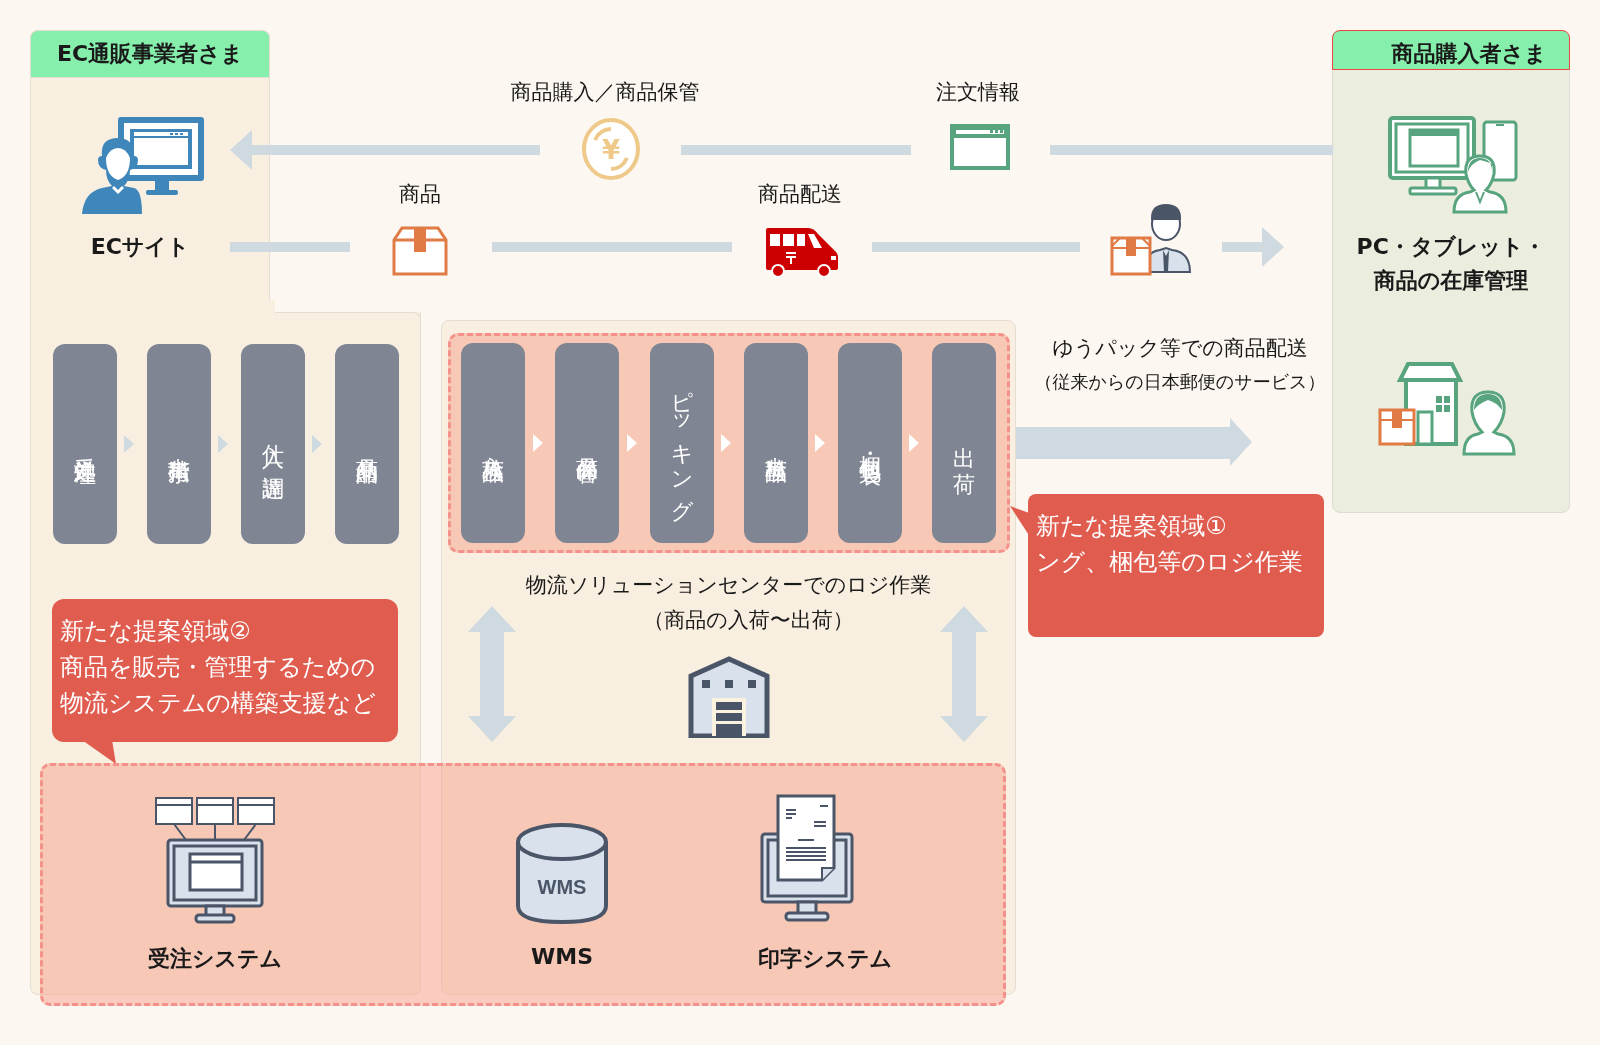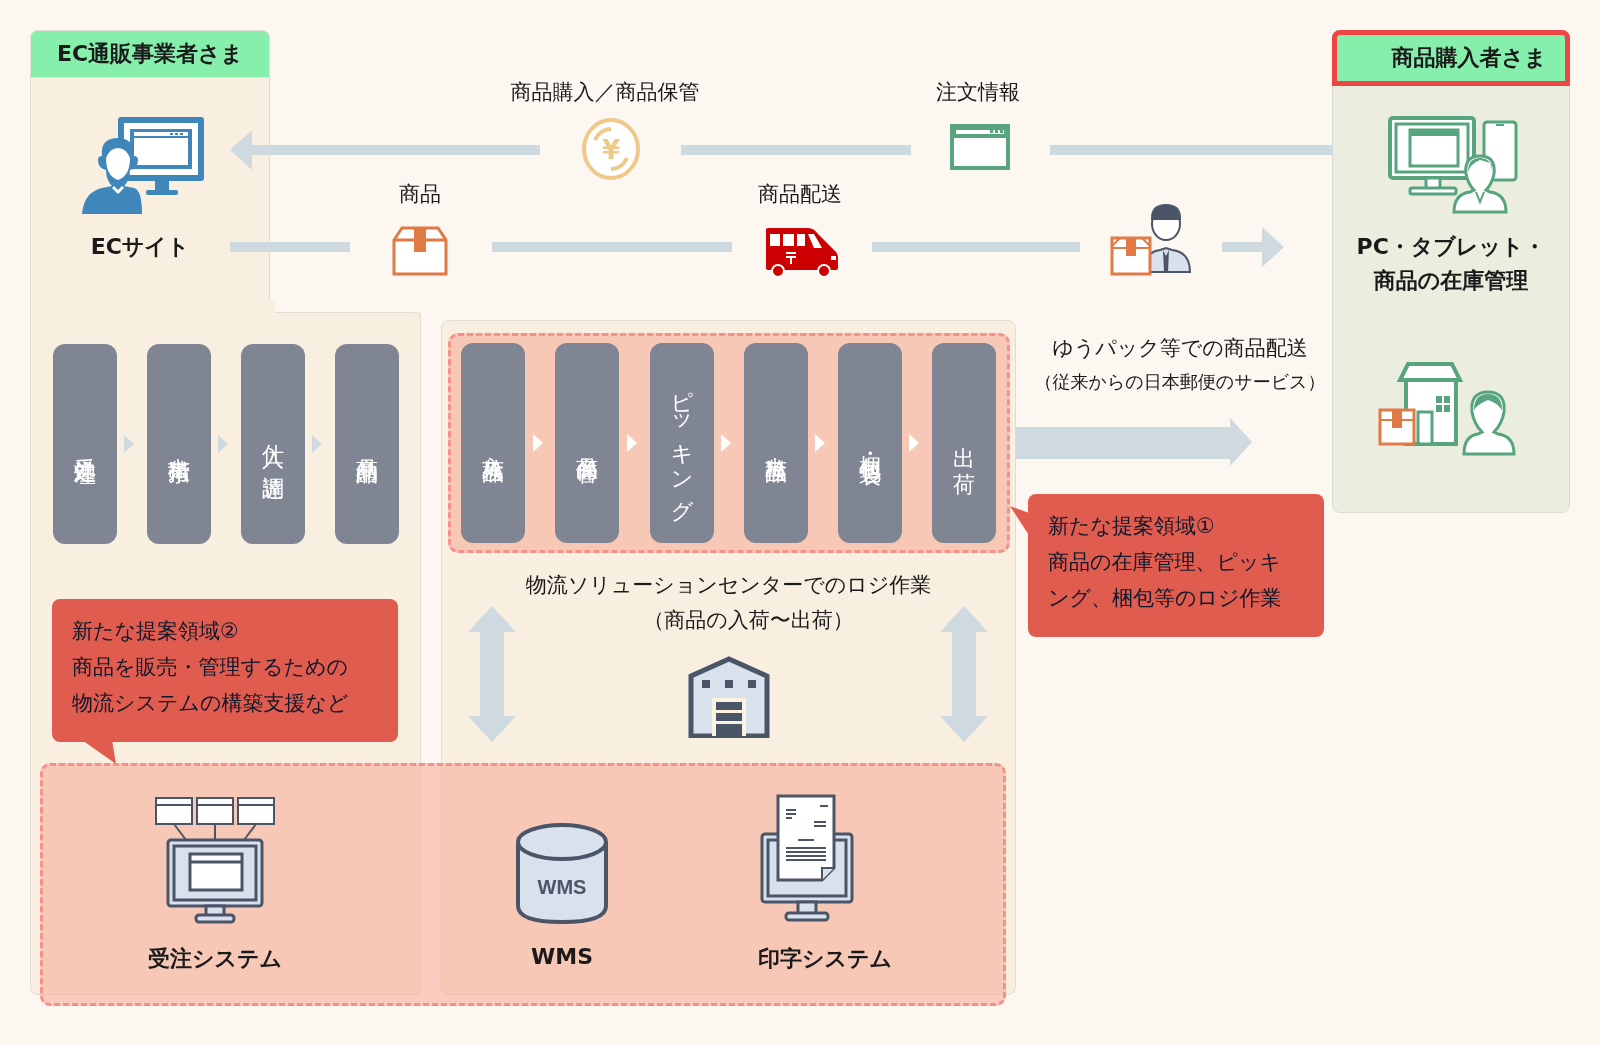--- a/index.html
+++ b/index.html
@@ -9,38 +9,38 @@
   .panel-header { background: #86efac; border-bottom: 1px solid #e3ddd3; font-weight: bold; font-size: 22px; text-align: center; }
 
   
   .line { background: #cfd9e0; height: 10px; }
   .vtext { writing-mode: vertical-rl; text-orientation: upright; color: #fff; font-size: 22px; letter-spacing: 2px; display: flex; align-items: center; justify-content: center; }
   .step { background: #7f8592; border-radius: 12px; width: 64px; height: 200px; }
   .step-arrow { width: 0; height: 0; border-top: 9px solid transparent; border-bottom: 9px solid transparent; border-left: 10px solid #cfd9e0; }
   .step-arrow-w { border-left-color: #fff; }
 
   .dash-zone { border: 3px dashed #f4918a; background: rgba(247,168,150,0.55); border-radius: 10px; }
-  .callout { background: #e05c4f; color: #0f172a; border-radius: 8px; font-size: 21px; line-height: 36px; padding: 14px 20px; }
+  .callout { background: #e05c4f; color: #ffffff; border-radius: 8px; font-size: 24px; line-height: 36px; padding: 14px 8px; }
   .label { font-size: 21px; text-align: center; white-space: nowrap; }
   .bold-label { font-weight: bold; font-size: 22px; text-align: center; white-space: nowrap; }
 </style>
 </head>
 <body>
 
 <div class="abs" style="left:30px;top:30px;width:240px;height:300px;background:#f9efe0;border:1px solid #e3ddd3;border-bottom:none;border-radius:8px 8px 0 0;"></div>
 <div class="abs" style="left:30px;top:312px;width:391px;height:683px;background:#f9efe0;border:1px solid #e3ddd3;border-top:none;border-radius:0 0 8px 8px;"></div>
 <div class="abs" style="left:268px;top:312px;width:153px;height:12px;background:#f9efe0;border-top:1px solid #e3ddd3;border-right:1px solid #e3ddd3;border-radius:0 8px 0 0;"></div>
 <div class="abs" style="left:263px;top:300px;width:12px;height:14px;background:#f9efe0;"></div>
 
 <div class="abs panel-header" style="left:30px;top:30px;width:240px;height:48px;line-height:46px;border:1px solid #e3ddd3;border-radius:8px 8px 0 0;">EC通販事業者さま</div>
 
 <div class="abs" style="left:441px;top:320px;width:575px;height:675px;background:#f9efe0;border:1px solid #e3ddd3;border-radius:8px;"></div>
 
 <div class="abs" style="left:1332px;top:30px;width:238px;height:483px;background:#ebeddf;border:1px solid #dcdcd2;border-radius:8px;"></div>
-<div class="abs panel-header" style="left:1332px;top:30px;width:238px;height:56px;line-height:46px;border:5px solid #ef4444;border-radius:8px 8px 0 0;padding-left:36px;">商品購入者さま</div>
+<div class="abs panel-header" style="left:1332px;top:30px;width:238px;height:40px;line-height:46px;border:1px solid #ef4444;border-radius:8px 8px 0 0;padding-left:36px;">商品購入者さま</div>
 
 <div class="abs" style="left:230px;top:130px;width:0;height:0;border-top:20px solid transparent;border-bottom:20px solid transparent;border-right:22px solid #cfd9e0;"></div>
 <div class="abs line" style="left:252px;top:145px;width:288px;"></div>
 <div class="abs label" style="left:495px;top:78px;width:220px;">商品購入／商品保管</div>
 <div class="abs" style="left:581px;top:118px;width:60px;height:62px;">
   <svg width="60" height="62" viewBox="0 0 60 62">
     <ellipse cx="30" cy="31" rx="27" ry="29" fill="#fff" stroke="#efc98a" stroke-width="4"></ellipse>
     <path d="M14 22 A18 20 0 0 1 30 11" fill="none" stroke="#efc98a" stroke-width="4"></path>
     <path d="M46 40 A18 20 0 0 1 30 51" fill="none" stroke="#efc98a" stroke-width="4"></path>
     <text x="30" y="41" text-anchor="middle" font-size="26" font-weight="bold" fill="#efc98a" font-family="DejaVu Sans, sans-serif">¥</text>
@@ -174,21 +174,20 @@
 <div class="abs step vtext" style="left:932px;top:343px;">出　荷</div>
 
 <div class="abs label" style="left:1030px;top:334px;width:300px;">ゆうパック等での商品配送</div>
 <div class="abs label" style="left:1030px;top:370px;width:300px;font-size:18px;">（従来からの日本郵便のサービス）</div>
 <div class="abs" style="left:1016px;top:427px;width:215px;height:32px;background:#cfd9e0;"></div>
 <div class="abs" style="left:1230px;top:418px;width:0;height:0;border-top:24px solid transparent;border-bottom:24px solid transparent;border-left:22px solid #cfd9e0;"></div>
 
 <div class="abs" style="left:1010px;top:510px;width:0;height:0;border-top:0 solid transparent;border-right:22px solid #e05c4f;border-bottom:26px solid transparent;transform:skewY(20deg);"></div>
 <div class="abs callout" style="left:1028px;top:494px;width:296px;height:143px;">
   <div>新たな提案領域①</div>
-  <div>商品の在庫管理、ピッキ</div>
   <div>ング、梱包等のロジ作業</div>
 </div>
 
 <div class="abs label" style="left:441px;top:571px;width:575px;">物流ソリューションセンターでのロジ作業</div>
 <div class="abs label" style="left:441px;top:606px;width:575px;margin-left:20px;">（商品の入荷〜出荷）</div>
 
 <div class="abs" style="left:468px;top:606px;width:48px;height:136px;">
   <svg width="48" height="136" viewBox="0 0 48 136">
       <path d="M24 0 L48 26 L36 26 L36 110 L48 110 L24 136 L0 110 L12 110 L12 26 L0 26 Z" fill="#cfd9e0"></path>
     </svg>
@@ -205,21 +204,21 @@
     <rect x="14" y="24" width="8" height="8" fill="#4a5568"></rect>
       <rect x="37" y="24" width="8" height="8" fill="#4a5568"></rect>
       <rect x="60" y="24" width="8" height="8" fill="#4a5568"></rect>
     <rect x="24" y="42" width="34" height="38" fill="#fcf2e0" stroke="#4a5568" stroke-width="0"></rect>
     <rect x="28" y="46" width="26" height="8" fill="#4a5568"></rect>
       <rect x="28" y="57" width="26" height="8" fill="#4a5568"></rect>
       <rect x="28" y="68" width="26" height="12" fill="#4a5568"></rect>
   </svg>
 </div>
 
-<div class="abs callout" style="left:52px;top:599px;width:346px;height:143px;">
+<div class="abs callout" style="left:52px;top:599px;width:346px;height:143px;border-radius:12px;">
   <div>新たな提案領域②</div>
   <div>商品を販売・管理するための</div>
   <div>物流システムの構築支援など</div>
 </div>
 <div class="abs" style="left:82px;top:740px;width:40px;height:24px;">
   <svg width="40" height="24" viewBox="0 0 40 24">
       <path d="M0 0 L30 0 L34 24 Z" fill="#e05c4f"></path>
     </svg>
 </div>
 

